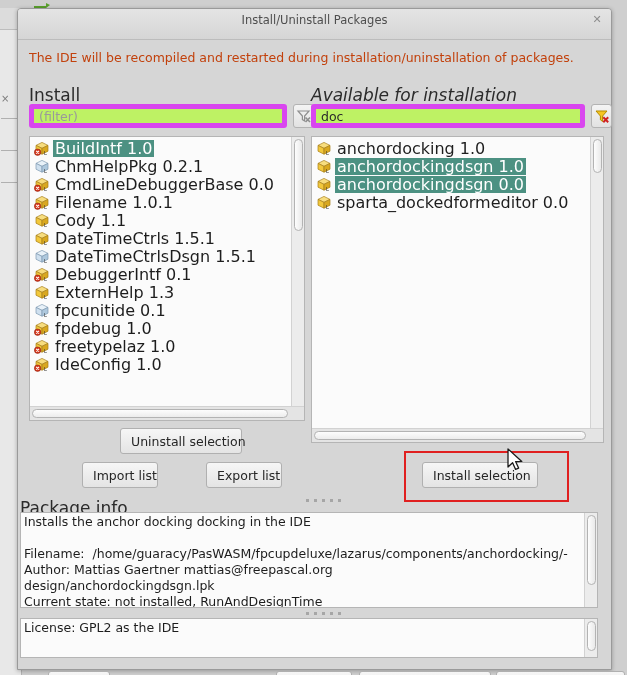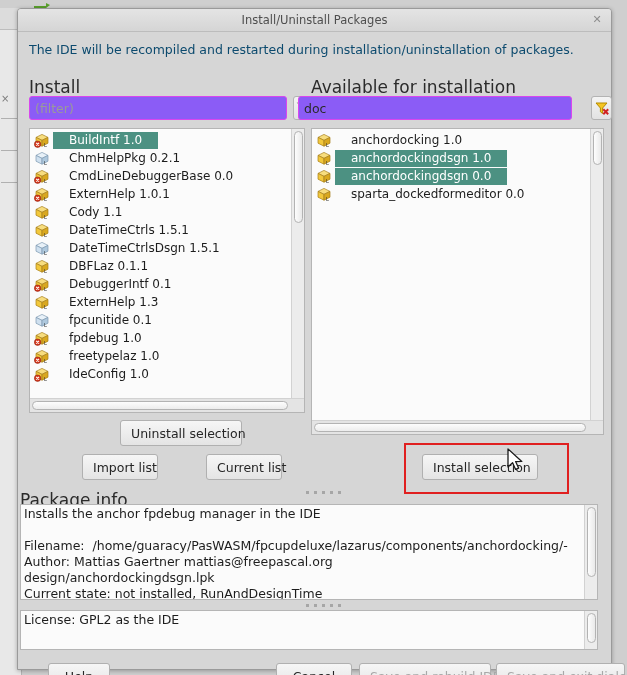--- a/index.html
+++ b/index.html
@@ -51,21 +51,21 @@
     position: absolute;
     left: 17px; top: 8px;
     width: 595px; height: 662px;
     background: #d6d6d6;
     border: 1px solid #9a9a9a;
     border-radius: 4px 4px 0 0;
     box-shadow: 0 1px 4px rgba(0,0,0,0.28);
   }
   .titlebar {
     position: relative;
-    height: 23px;
+    height: 31px;
     background: linear-gradient(to bottom, #e4e4e4 0%, #d5d5d5 100%);
     border-bottom: 1px solid #bcbcbc;
     border-radius: 3px 3px 0 0;
   }
   .titlebar-text {
     position: absolute;
     left: 0; right: 0; top: 4px;
     text-align: center;
     font-size: 11.5px;
     color: #4e4e4e;
@@ -79,49 +79,49 @@
     color: #8e8e8e;
     cursor: default;
   }
 
   .dlg-body { position: relative; height: 638px; }
 
   .intro {
     position: absolute;
     left: 11px; top: 10px;
     font-size: 12.5px;
-    color: #0c4a6e;
+    color: #c2410c;
     white-space: nowrap;
   }
 
   .col-label {
     position: absolute;
     font-size: 17px;
     color: #2b2b2b;
   }
   .lbl-install  { left: 11px; top: 45px; }
-  .lbl-avail    { left: 293px; top: 45px; }
+  .lbl-avail    { left: 293px; top: 45px; font-style: italic; }
   .lbl-pkginfo  { left: 2px;  top: 458px; }
 
   
   .filter-input {
     position: absolute;
     height: 24px;
-    border: 1px solid #d946ef;
-    background: #8b5cf6;
+    border: 5px solid #d946ef;
+    background: #bef264;
     border-radius: 3px;
     font-family: inherit;
     font-size: 12.5px;
     padding: 0 5px;
     color: #2b2b2b;
     outline: none;
   }
   .filter-input::placeholder { color: #9a9a9a; }
   #filter-left  { left: 11px;  top: 64px; width: 258px; }
-  #filter-right { left: 280px; top: 64px; width: 274px; }
+  #filter-right { left: 293px; top: 64px; width: 274px; }
 
   .filter-btn {
     position: absolute;
     top: 64px;
     width: 21px; height: 24px;
     border: 1px solid #b3b3b3;
     border-radius: 3px;
     background: linear-gradient(to bottom, #f4f4f4, #e2e2e2);
     cursor: default;
   }
@@ -147,23 +147,23 @@
   }
   .list-row {
     display: flex;
     align-items: center;
     height: 18px;
     padding-left: 2px;
     white-space: nowrap;
     cursor: default;
   }
   .list-row .nm {
-    font-size: 12px;
+    font-size: 16px;
     color: #1d1d1d;
-    padding: 0 16px;
+    padding: 0 2px;
     line-height: 17px;
   }
   .list-row.sel .nm {
     background: #4c9182;
     color: #ffffff;
   }
   .pkg-icon { width: 16px; height: 16px; margin-right: 3px; flex: 0 0 16px; position: relative; }
 
   
   .vsb {
@@ -350,21 +350,21 @@
           </div>
           <div class="list-row">
             <span class="pkg-icon"><svg width="16" height="16" viewBox="0 0 16 16">
                 <path d="M2 5.4 L8 2.4 L14 5.4 L8 8.4 Z" fill="#f7dd7e" stroke="#a8801a" stroke-width="0.7"></path>
                 <path d="M2 5.4 L8 8.4 L8 14.2 L2 11.2 Z" fill="#f2c83c" stroke="#a8801a" stroke-width="0.7"></path>
                 <path d="M14 5.4 L8 8.4 L8 14.2 L14 11.2 Z" fill="#d9a81f" stroke="#a8801a" stroke-width="0.7"></path>
                 <text x="10" y="15.2" font-size="5.5" fill="#333" font-family="sans-serif">L</text>
                 <circle cx="3.6" cy="12.2" r="3.2" fill="#d83b20" stroke="#8f2210" stroke-width="0.6"></circle>
                 <path d="M2.2 10.8 L5.0 13.6 M5.0 10.8 L2.2 13.6" stroke="#fff" stroke-width="1.1"></path>
               </svg></span>
-            <span class="nm">ExternHelp 1.0.1</span>
+            <span class="nm">Filename 1.0.1</span>
           </div>
           <div class="list-row">
             <span class="pkg-icon"><svg width="16" height="16" viewBox="0 0 16 16">
                 <path d="M2 5.4 L8 2.4 L14 5.4 L8 8.4 Z" fill="#f7dd7e" stroke="#a8801a" stroke-width="0.7"></path>
                 <path d="M2 5.4 L8 8.4 L8 14.2 L2 11.2 Z" fill="#f2c83c" stroke="#a8801a" stroke-width="0.7"></path>
                 <path d="M14 5.4 L8 8.4 L8 14.2 L14 11.2 Z" fill="#d9a81f" stroke="#a8801a" stroke-width="0.7"></path>
                 <text x="10" y="15.2" font-size="5.5" fill="#333" font-family="sans-serif">L</text>
               </svg></span>
             <span class="nm">Cody 1.1</span>
           </div>
@@ -378,29 +378,20 @@
             <span class="nm">DateTimeCtrls 1.5.1</span>
           </div>
           <div class="list-row">
             <span class="pkg-icon"><svg width="16" height="16" viewBox="0 0 16 16">
                 <path d="M2 5.4 L8 2.4 L14 5.4 L8 8.4 Z" fill="#e8f1f8" stroke="#7e9ab2" stroke-width="0.7"></path>
                 <path d="M2 5.4 L8 8.4 L8 14.2 L2 11.2 Z" fill="#cfe0ef" stroke="#7e9ab2" stroke-width="0.7"></path>
                 <path d="M14 5.4 L8 8.4 L8 14.2 L14 11.2 Z" fill="#aec8dd" stroke="#7e9ab2" stroke-width="0.7"></path>
                 <text x="10" y="15.2" font-size="5.5" fill="#333" font-family="sans-serif">L</text>
               </svg></span>
             <span class="nm">DateTimeCtrlsDsgn 1.5.1</span>
-          </div>
-          <div class="list-row">
-            <span class="pkg-icon"><svg width="16" height="16" viewBox="0 0 16 16">
-                <path d="M2 5.4 L8 2.4 L14 5.4 L8 8.4 Z" fill="#f7dd7e" stroke="#a8801a" stroke-width="0.7"></path>
-                <path d="M2 5.4 L8 8.4 L8 14.2 L2 11.2 Z" fill="#f2c83c" stroke="#a8801a" stroke-width="0.7"></path>
-                <path d="M14 5.4 L8 8.4 L8 14.2 L14 11.2 Z" fill="#d9a81f" stroke="#a8801a" stroke-width="0.7"></path>
-                <text x="10" y="15.2" font-size="5.5" fill="#333" font-family="sans-serif">L</text>
-              </svg></span>
-            <span class="nm">DBFLaz 0.1.1</span>
           </div>
           <div class="list-row">
             <span class="pkg-icon"><svg width="16" height="16" viewBox="0 0 16 16">
                 <path d="M2 5.4 L8 2.4 L14 5.4 L8 8.4 Z" fill="#f7dd7e" stroke="#a8801a" stroke-width="0.7"></path>
                 <path d="M2 5.4 L8 8.4 L8 14.2 L2 11.2 Z" fill="#f2c83c" stroke="#a8801a" stroke-width="0.7"></path>
                 <path d="M14 5.4 L8 8.4 L8 14.2 L14 11.2 Z" fill="#d9a81f" stroke="#a8801a" stroke-width="0.7"></path>
                 <text x="10" y="15.2" font-size="5.5" fill="#333" font-family="sans-serif">L</text>
                 <circle cx="3.6" cy="12.2" r="3.2" fill="#d83b20" stroke="#8f2210" stroke-width="0.6"></circle>
                 <path d="M2.2 10.8 L5.0 13.6 M5.0 10.8 L2.2 13.6" stroke="#fff" stroke-width="1.1"></path>
               </svg></span>
@@ -508,21 +499,21 @@
       <div class="vsb">
         <div class="vsb-thumb" style="top:2px;height:34px"></div>
       </div>
       <div class="hsb">
         <div class="hsb-thumb" style="width:272px"></div>
       </div>
     </div>
 
     <button id="btn-uninstall" class="btn">Uninstall selection</button>
     <button id="btn-import" class="btn">Import list</button>
-    <button id="btn-export" class="btn">Current list</button>
+    <button id="btn-export" class="btn">Export list</button>
     <button id="btn-install-sel" class="btn">Install selection</button>
 
     <div id="install-highlight"></div>
 
     <div class="splitter" id="splitter-1">
       <i></i>
         <i></i>
         <i></i>
         <i></i>
         <i></i>
@@ -530,21 +521,21 @@
     <div class="splitter" id="splitter-2">
       <i></i>
         <i></i>
         <i></i>
         <i></i>
         <i></i>
     </div>
 
     <div id="pkginfo-box" class="textarea-box">
       <div class="ta-inner" id="pkginfo-lines">
-          <div class="ta-line">Installs the anchor fpdebug manager in the IDE</div>
+          <div class="ta-line">Installs the anchor docking docking in the IDE</div>
           <div class="ta-line blank"></div>
           <div class="ta-line">Filename:  /home/guaracy/PasWASM/fpcupdeluxe/lazarus/components/anchordocking/-</div>
           <div class="ta-line">Author: Mattias Gaertner mattias@freepascal.org</div>
           <div class="ta-line">design/anchordockingdsgn.lpk</div>
           <div class="ta-line">Current state: not installed, RunAndDesignTime</div>
         </div>
       <div class="vsb">
         <div class="vsb-thumb" style="top:2px;height:70px"></div>
       </div>
     </div>

